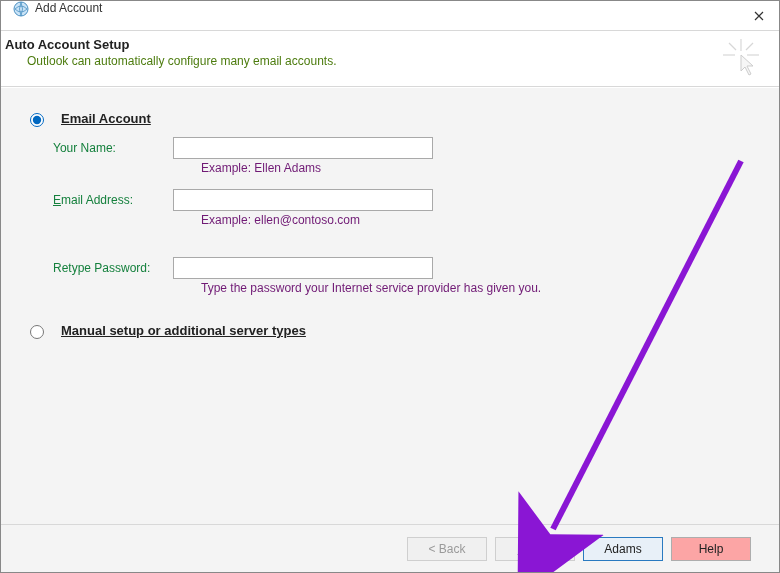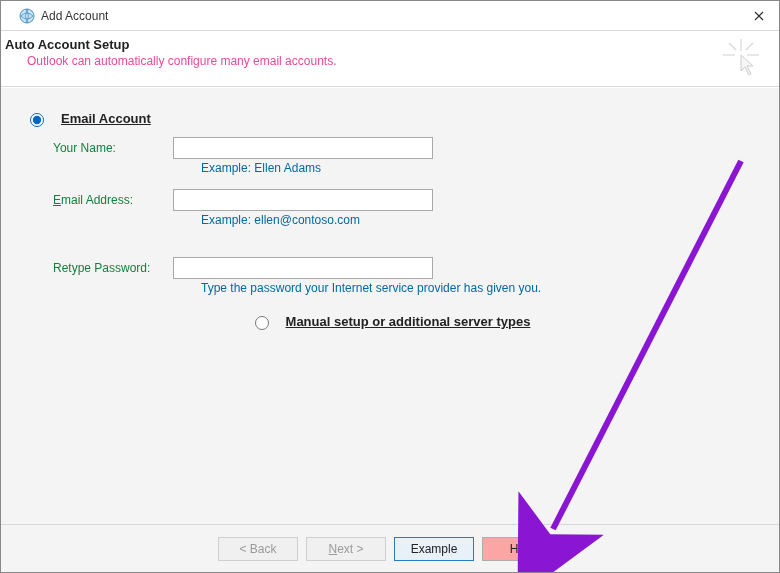--- a/index.html
+++ b/index.html
@@ -12,22 +12,22 @@
     width: 780px;
     height: 573px;
     overflow: hidden;
     position: relative;
     border: 1px solid #888;
   }
   
   .titlebar {
     height: 30px;
     display: flex;
-    align-items: center;
-    padding: 0 0 0 18px;
+    align-items: flex-start;
+    padding: 0 0 0 12px;
     background: #fff;
     border-bottom: 1px solid #d8d8d8;
   }
   .titlebar .app-icon {
     width: 16px; height:16px;
     margin-right: 6px;
     flex: 0 0 auto;
   }
   .titlebar .title {
     flex: 1 1 auto;
@@ -50,21 +50,21 @@
     border-bottom: 1px solid #d8d8d8;
     height: 56px;
   }
   .header .h-title {
     font-weight: bold;
     font-size: 13px;
     color:#222;
   }
   .header .h-sub {
     font-size: 12px;
-    color:#ec4899;
+    color:#4d7c0f;
     margin-left: 22px;
     margin-top: 2px;
   }
   .header .decor {
     position:absolute;
     right: 18px;
     top: 6px;
     width: 40px; height:40px;
     opacity: 0.5;
   }
@@ -110,38 +110,38 @@
   .form-row input[type=text], .form-row input[type=password] {
     width: 260px;
     height: 22px;
     border: 1px solid #a9a9a9;
     background:#fff;
     padding: 0 4px;
     font-size:12px;
   }
   .hint {
     font-size: 12px;
-    color:#0369a1;
+    color:#701a75;
     margin: 2px 0 14px 148px;
   }
   .hint-last {
     margin-bottom: 10px;
   }
   .spacer-v { height: 10px; }
 
-  .radio-row.manual { margin-top: 18px; justify-content: center; }
+  .radio-row.manual { margin-top: 27px; }
 
   
   .footer {
     height: 48px;
     background: #f4f4f4;
     border-top: 1px solid #d8d8d8;
     display:flex;
     align-items:center;
-    justify-content:center;
+    justify-content:flex-end;
     padding: 0 28px;
     gap: 8px;
   }
   .btn {
     min-width: 80px;
     height: 24px;
     border: 1px solid #adadad;
     background: #fca5a5;
     font-size: 12px;
     font-family: inherit;
@@ -241,21 +241,21 @@
   </label>
 
 </div>
 
 <div class="footer">
   <button class="btn disabled">&lt; Back</button>
   <button class="btn disabled">
       <span class="acckey">N</span>
       <span>ext &gt;</span>
     </button>
-  <button class="btn primary">Example</button>
+  <button class="btn primary">Adams</button>
   <button class="btn">Help</button>
 </div>
 
 <svg class="annotation">
   <defs>
     <marker id="ah" markerWidth="16" markerHeight="16" refX="3" refY="8" orient="auto">
       <path d="M0 0 L16 8 L0 16 L4 8 Z" fill="#8a16d4"></path>
     </marker>
   </defs>
   <line x1="740" y1="160" x2="552" y2="528" stroke="#8a16d4" stroke-width="6" marker-end="url(#ah)"></line>

